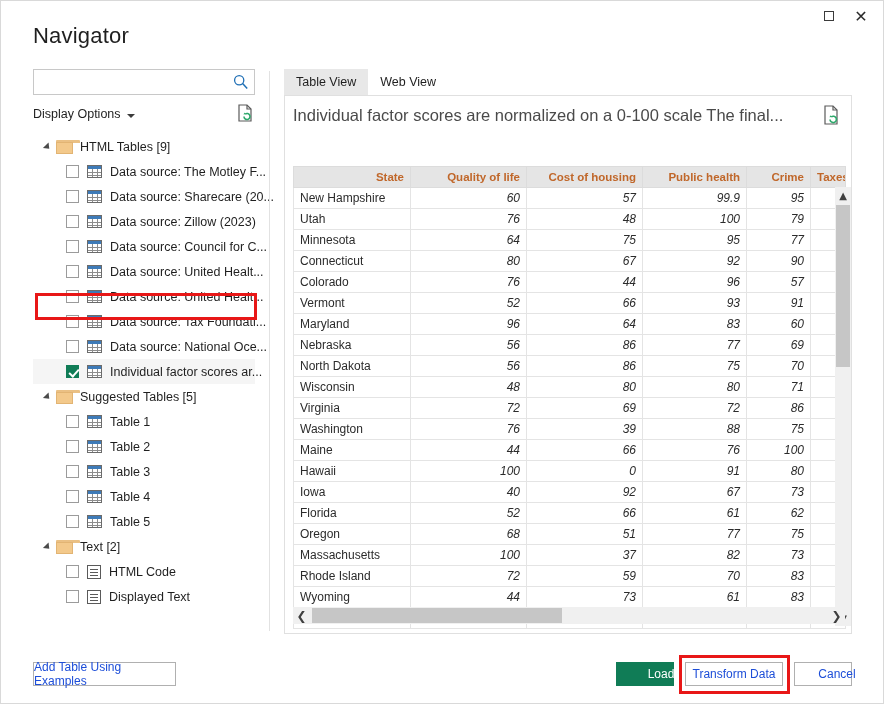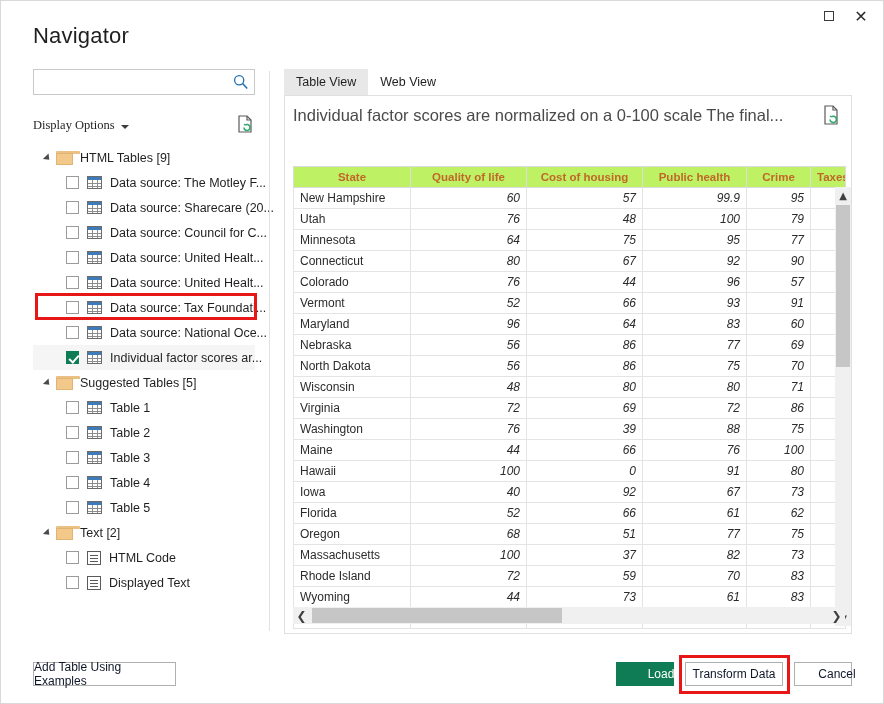--- a/index.html
+++ b/index.html
@@ -53,21 +53,21 @@
     width: 196px; height: 24px;
     border: none; outline: none; background: transparent;
     font-size: 12px; color: #333; padding: 0 6px;
     font-family: "Liberation Sans", sans-serif;
   }
   #search-icon {
     position: absolute; right: 4px; top: 3px;
     width: 18px; height: 18px;
   }
   #display-options-row {
-    margin-top: 20px; height: 22px; position: relative; font-family: Liberation Serif, serif;
+    margin-top: 9px; height: 22px; position: relative;
   }
   #display-options {
     font-size: 12.5px; color: #1f1f1f; cursor: default;
     display: inline-flex; align-items: center; gap: 6px;
   }
   #caret-down {
     display: inline-block;
     width: 0; height: 0;
     border-left: 4px solid transparent;
     border-right: 4px solid transparent;
@@ -206,26 +206,26 @@
     position: absolute; left: 8px; top: 70px;
     width: 552px; height: 460px;
   }
   table.grid {
     border-collapse: collapse;
     table-layout: fixed;
     width: 552px;
     font-size: 12px;
   }
   table.grid th {
-    background: #bef264;
+    background: #e5e5e5;
     border: 1px solid #dcdcdc;
     color: #c0672a;
     font-weight: bold;
     font-size: 11.5px;
-    text-align: center;
+    text-align: right;
     padding: 3px 6px;
     height: 21px;
     white-space: nowrap;
     overflow: hidden;
   }
   table.grid td {
     border: 1px solid #e4e4e4;
     padding: 2px 6px;
     height: 21px;
     color: #2b2b2b;
@@ -277,21 +277,21 @@
   #hscroll .arrow.left { left: 0; }
   #hscroll .arrow.right { right: 0; }
   #hscroll .thumb {
     position: absolute; left: 19px; top: 1px;
     width: 250px; height: 15px; background: #c6c6c6;
   }
 
   
   .btn {
     border: 1px solid #b0b0b0; background: #fff;
-    font-size: 12px; color: #0f172a;
+    font-size: 12px; color: #1d4ed8;
     display: flex; align-items: center; justify-content: center;
     cursor: default; font-family: "Liberation Sans", sans-serif;
   }
   #btn-add-table {
     position: absolute; left: 32px; top: 661px;
     width: 143px; height: 24px;
   }
   #btn-load {
     position: absolute; left: 615px; top: 661px;
     width: 58px; height: 24px;
@@ -375,20 +375,31 @@
         <div class="tree-row child">
           <span class="checkbox"></span>
           <span class="table-icon">
             <span class="hdr"></span>
             <span class="v1"></span>
             <span class="v2"></span>
             <span class="h1"></span>
             <span class="h2"></span>
           </span>
           <span>Data source: Sharecare (20...</span>
+        </div>
+        <div class="tree-row child">
+          <span class="checkbox"></span>
+          <span class="table-icon">
+            <span class="hdr"></span>
+            <span class="v1"></span>
+            <span class="v2"></span>
+            <span class="h1"></span>
+            <span class="h2"></span>
+          </span>
+          <span>Data source: Zillow (2023)</span>
         </div>
         <div class="tree-row child">
           <span class="checkbox"></span>
           <span class="table-icon">
             <span class="hdr"></span>
             <span class="v1"></span>
             <span class="v2"></span>
             <span class="h1"></span>
             <span class="h2"></span>
           </span>

